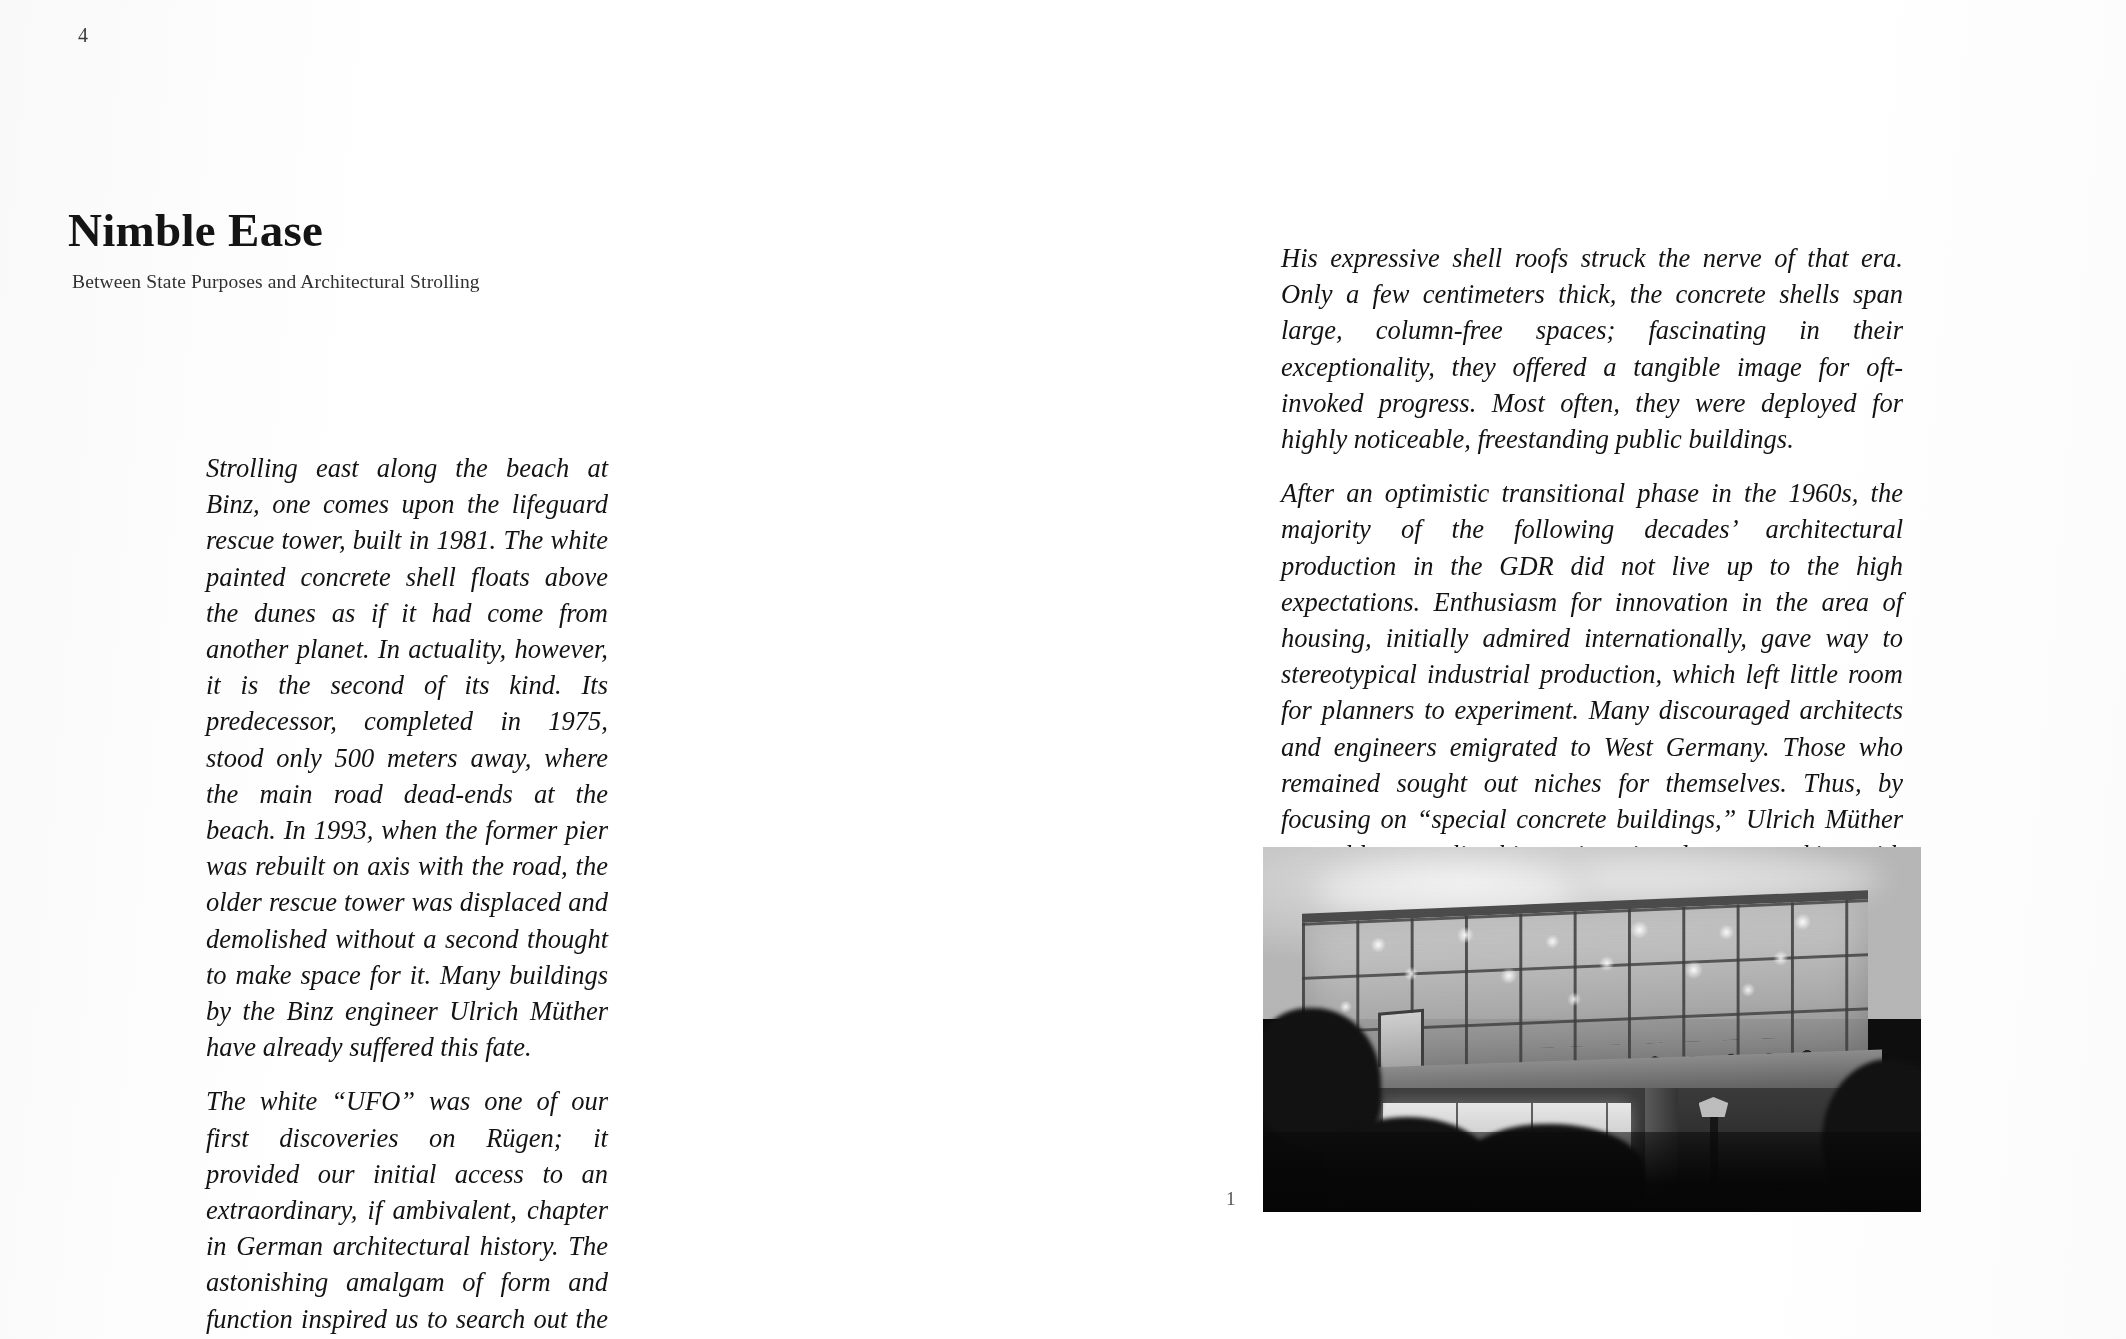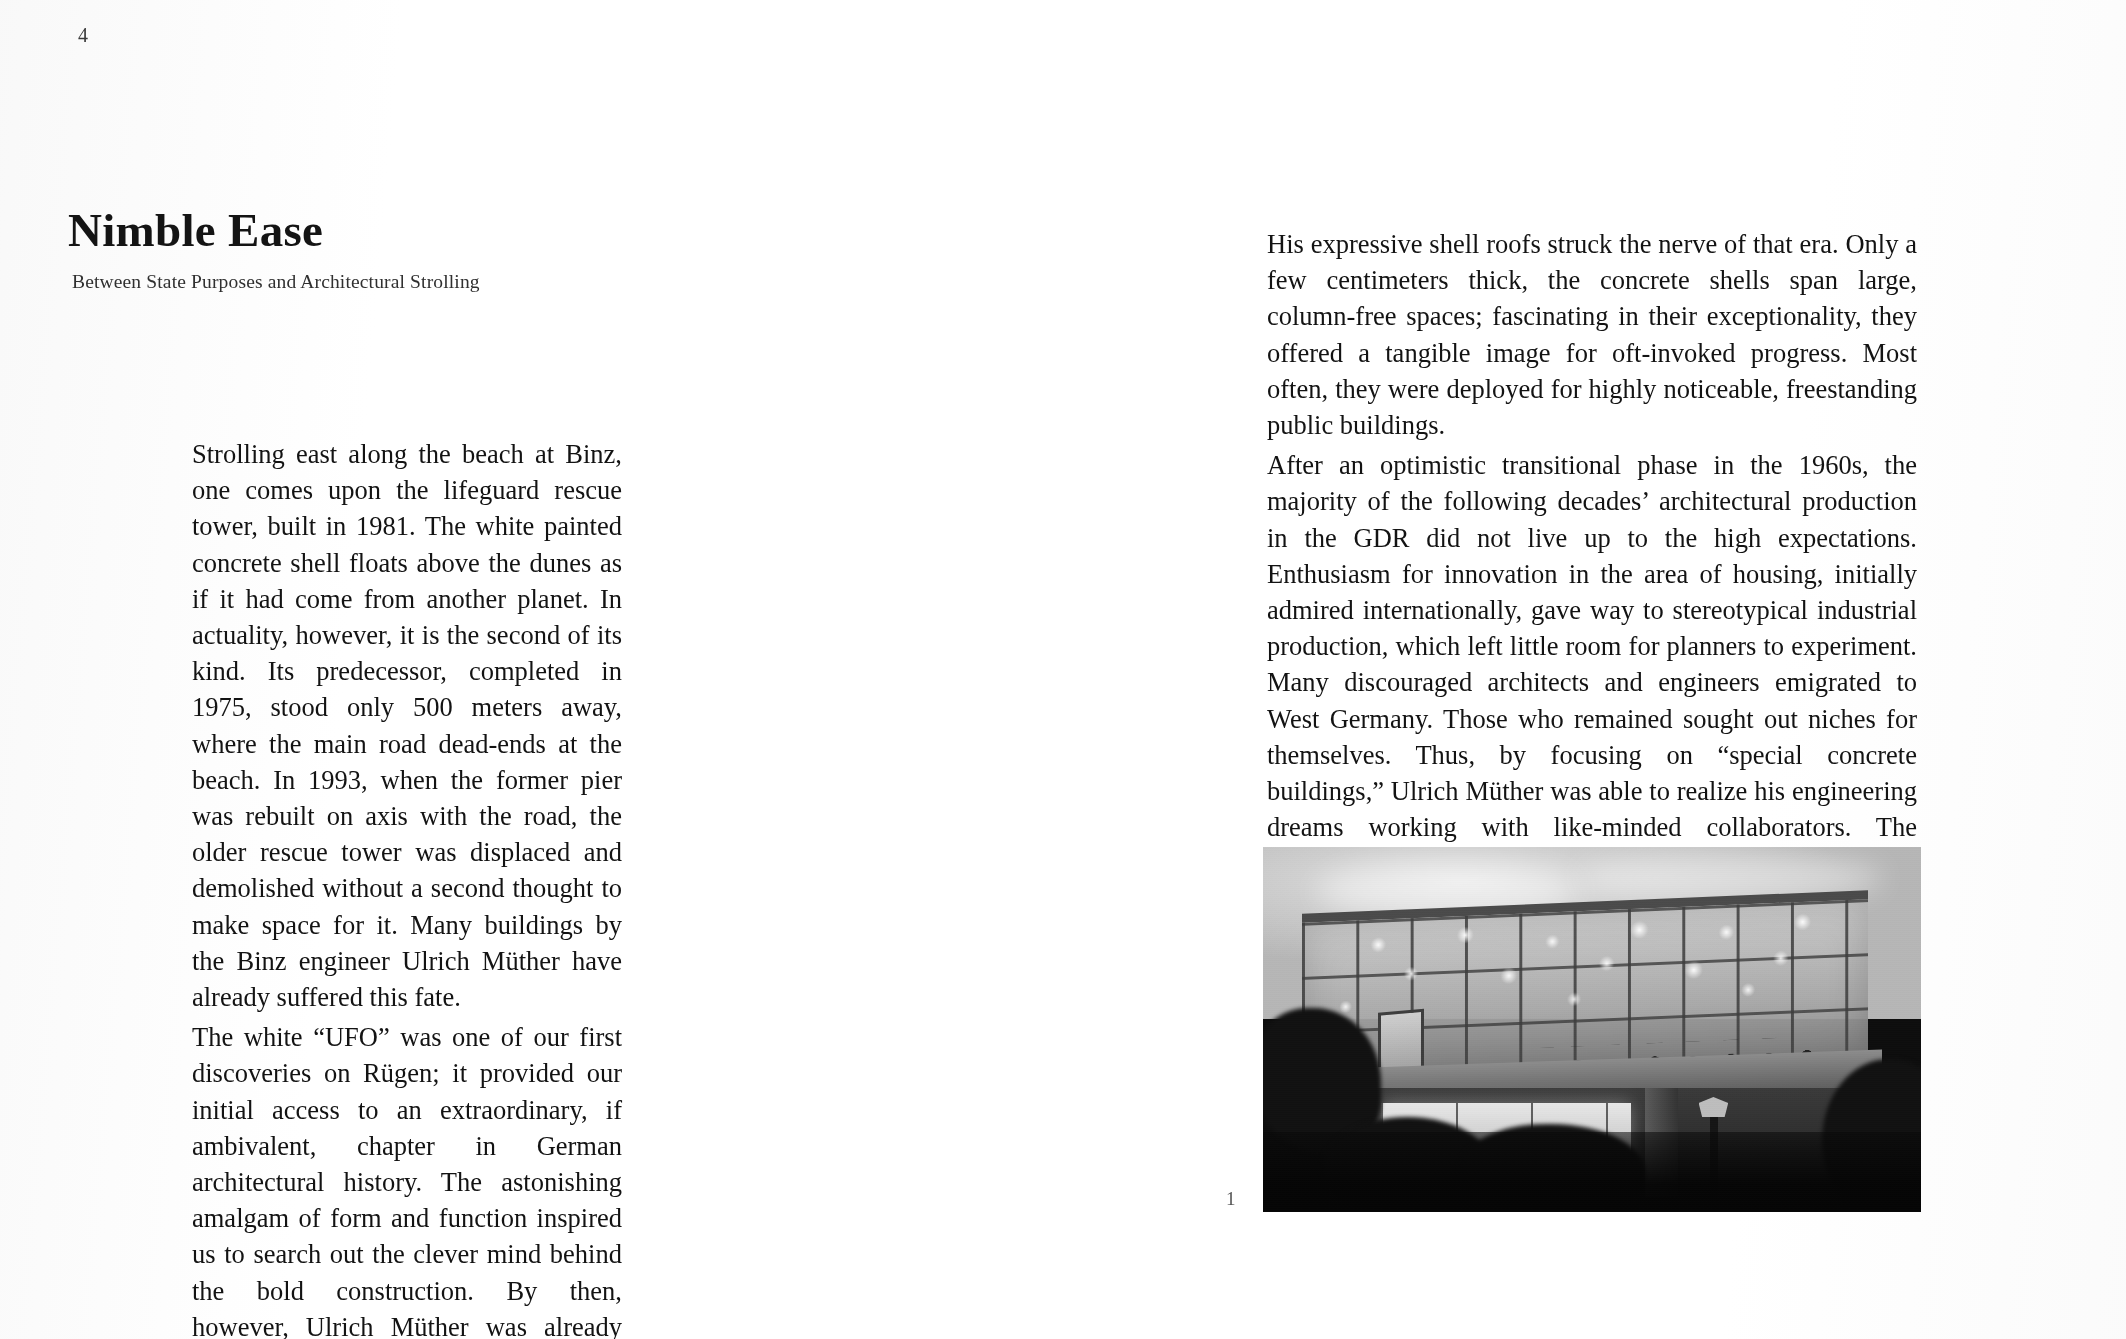--- a/index.html
+++ b/index.html
@@ -61,22 +61,23 @@
   .col {
     position: absolute;
     font-size: 26.5px;
     line-height: 36.2px;
     text-align: justify;
     text-justify: inter-word;
     color: #131313;
     hyphens: none;
   }
   .col p {
-    margin: 4px;
+    margin: 18px;
     text-indent: 0;
+    font-style: italic;
   }
   .col p + p { margin-top: 0; }
 
   .col-left {
     left: 188px;
     top: 432px;
     width: 438px;
   }
   .col-right {
     left: 1263px;

